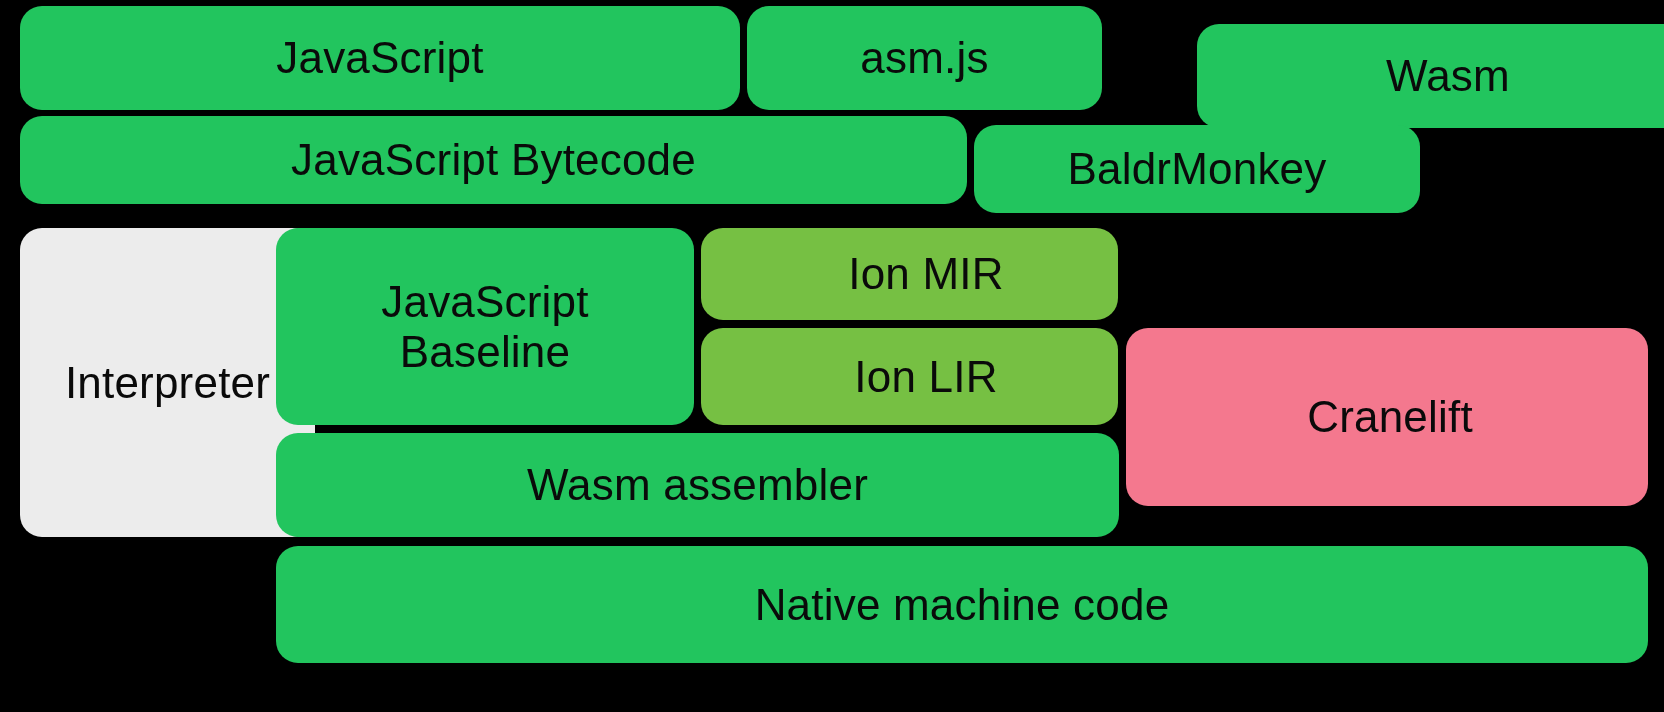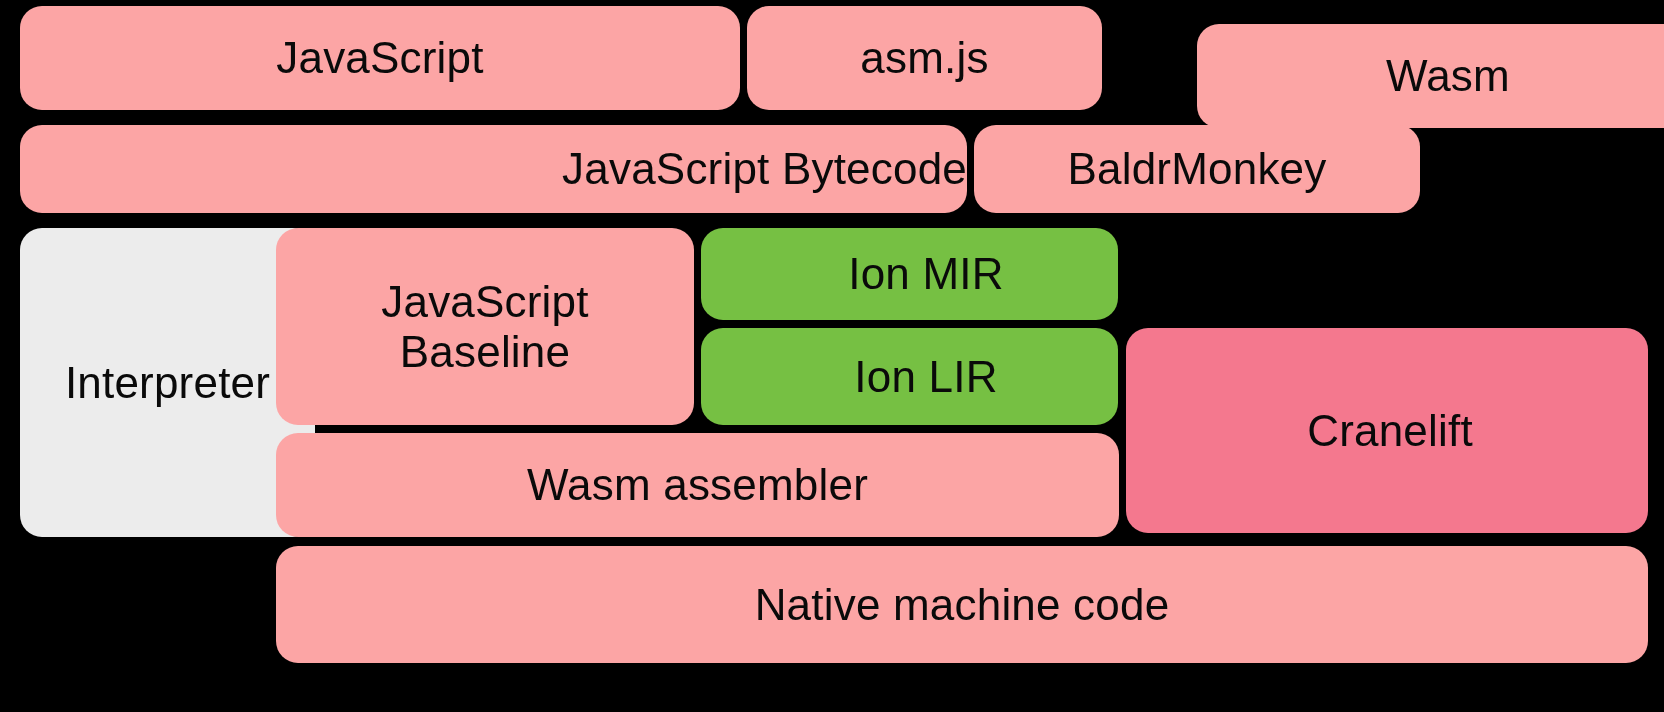--- a/index.html
+++ b/index.html
@@ -24,40 +24,40 @@
     justify-content: center;
     text-align: center;
     color: #0a0a0a;
     font-size: 44px;
     line-height: 1.12;
     font-weight: 400;
     letter-spacing: 0.2px;
     white-space: pre-line;
     user-select: none;
   }
-  .fill-white   { background: #fca5a5; }
+  .fill-white   { background: #22c55e; }
   .fill-gray    { background: #ececec; }
   .fill-green   { background: #76c043; padding-left: 33px; }
   .fill-pink    { background: #f4788e; }
   .node-label {
     display: block;
     white-space: pre-line;
     pointer-events: none;
   }
 </style>
 </head>
 <body>
 
 <div id="stage">
     <div class="node fill-white" style="left: 20px; top: 6px; width: 720px; height: 104px;"><span class="node-label">JavaScript</span></div>
     <div class="node fill-white" style="left: 747px; top: 6px; width: 355px; height: 104px;"><span class="node-label">asm.js</span></div>
     <div class="node fill-white" style="left: 1197px; top: 6px; width: 502px; height: 104px; margin-top: 18px;"><span class="node-label">Wasm</span></div>
-    <div class="node fill-white" style="left: 20px; top: 125px; width: 947px; height: 88px; justify-content: flex-end;"><span class="node-label">JavaScript Bytecode</span></div>
+    <div class="node fill-white" style="left: 20px; top: 116px; width: 947px; height: 88px;"><span class="node-label">JavaScript Bytecode</span></div>
     <div class="node fill-white" style="left: 974px; top: 125px; width: 446px; height: 88px;"><span class="node-label">BaldrMonkey</span></div>
     <div class="node fill-gray" style="left: 20px; top: 228px; width: 295px; height: 309px;"><span class="node-label">Interpreter</span></div>
     <div class="node fill-white" style="left: 276px; top: 228px; width: 418px; height: 197px;"><span class="node-label">JavaScript
 Baseline</span></div>
     <div class="node fill-green" style="left: 701px; top: 228px; width: 417px; height: 92px;"><span class="node-label">Ion MIR</span></div>
     <div class="node fill-green" style="left: 701px; top: 328px; width: 417px; height: 97px;"><span class="node-label">Ion LIR</span></div>
-    <div class="node fill-pink" style="left: 1126px; top: 328px; width: 522px; height: 205px; padding-left: 6px;"><span class="node-label">Cranelift</span></div>
+    <div class="node fill-pink" style="left: 1126px; top: 328px; width: 522px; height: 178px; padding-left: 6px;"><span class="node-label">Cranelift</span></div>
     <div class="node fill-white" style="left: 276px; top: 433px; width: 843px; height: 104px;"><span class="node-label">Wasm assembler</span></div>
     <div class="node fill-white" style="left: 276px; top: 546px; width: 1372px; height: 117px;"><span class="node-label">Native machine code</span></div>
   </div>
 
 </body></html>

